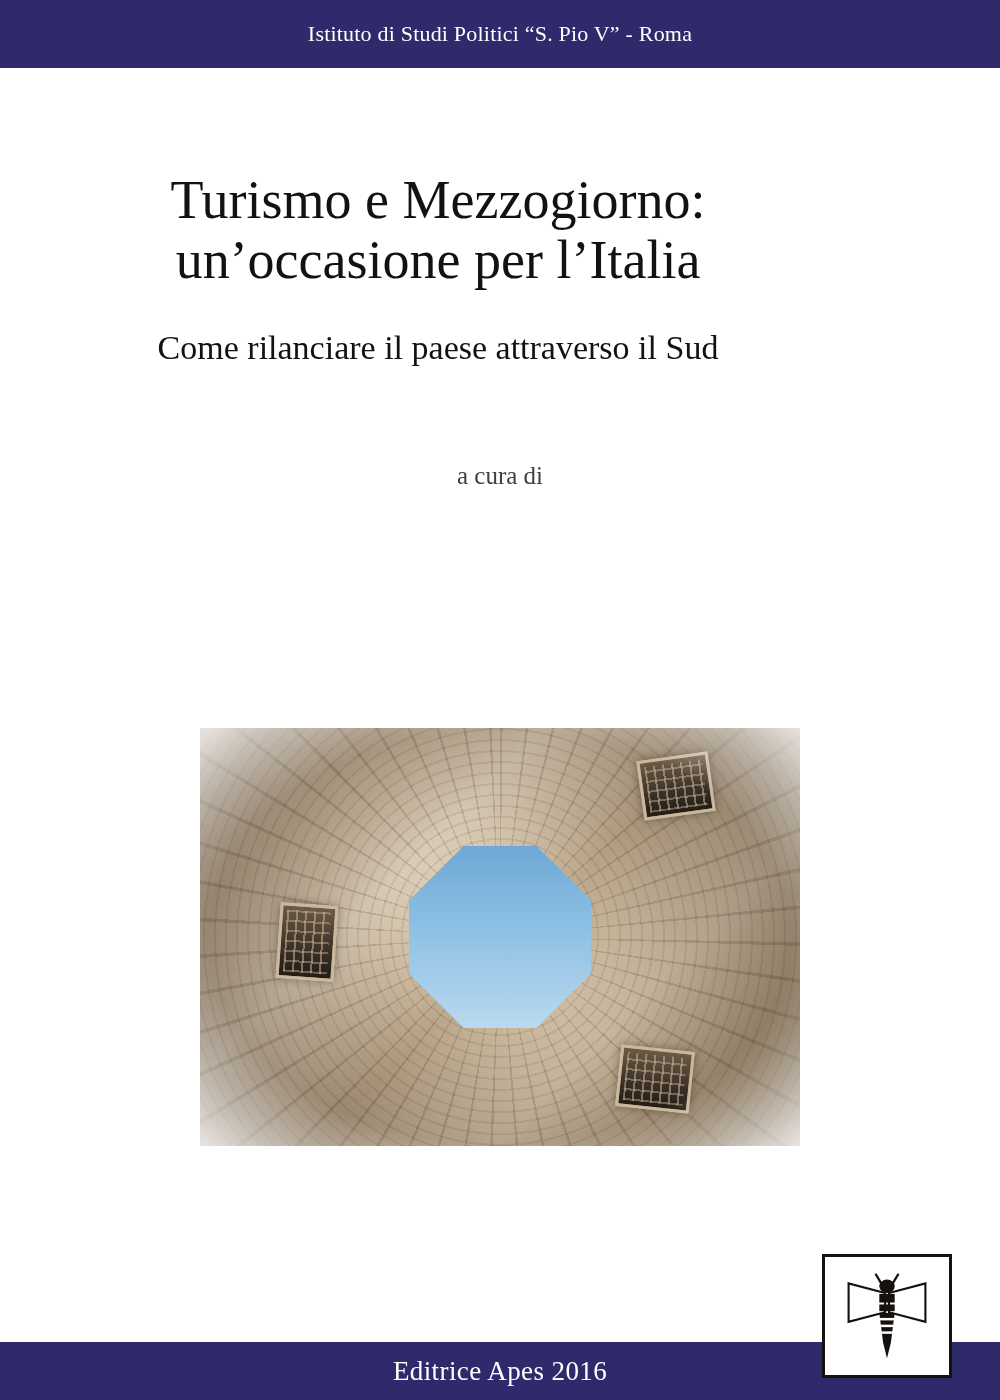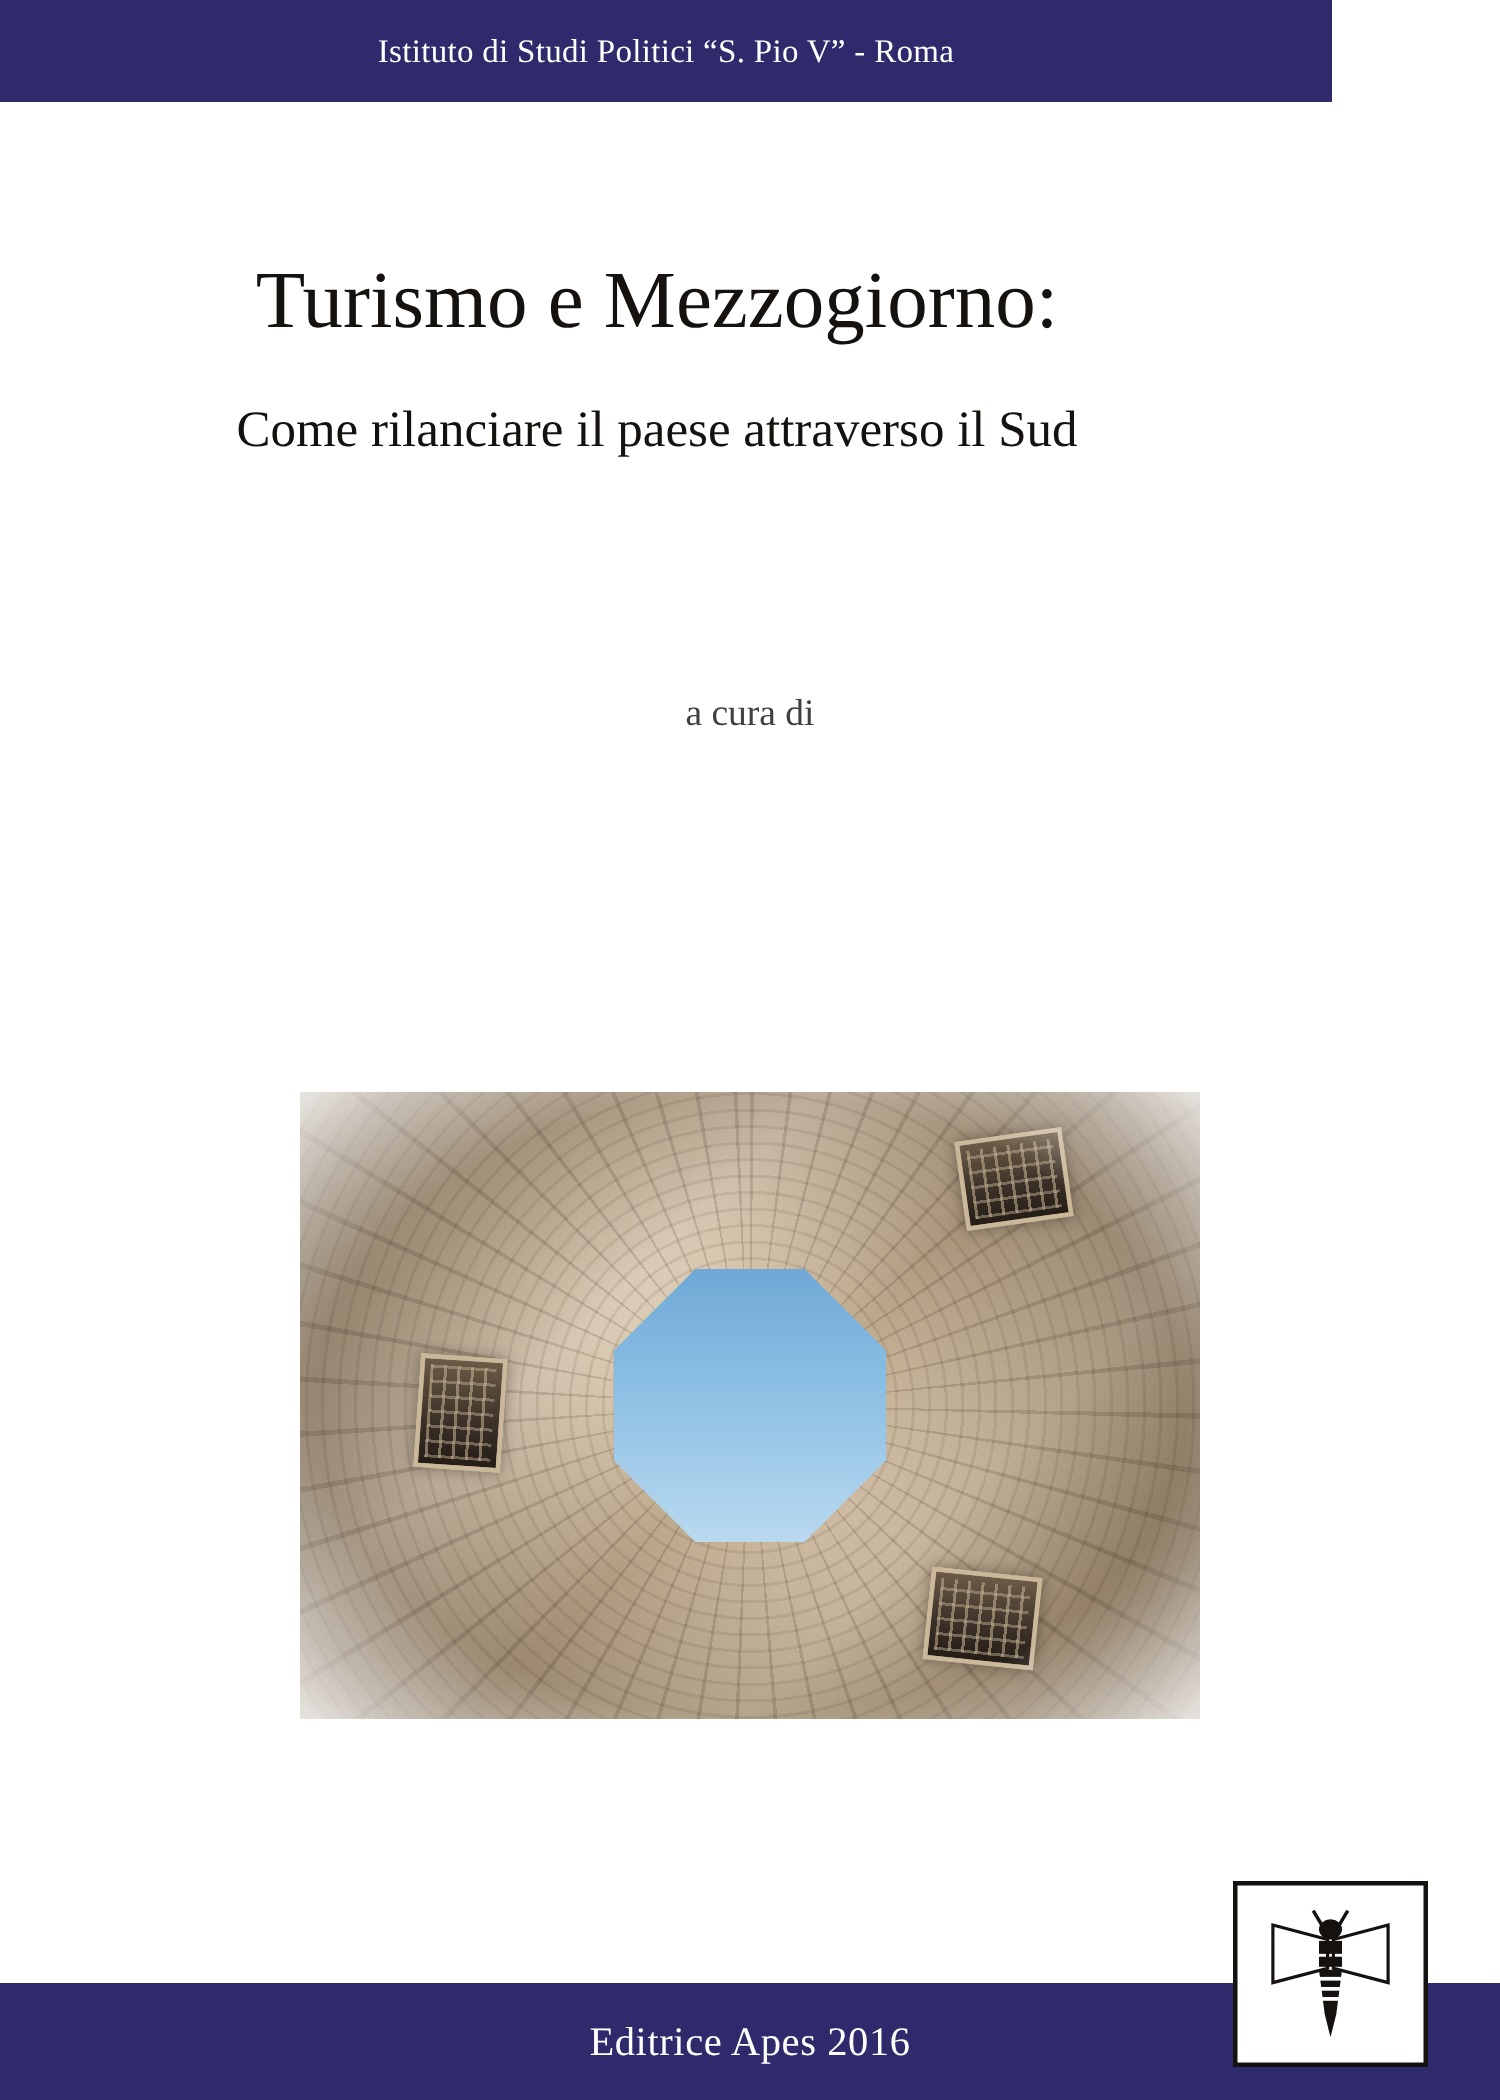--- a/index.html
+++ b/index.html
@@ -12,21 +12,21 @@
     height: 1400px;
     position: relative;
     overflow: hidden;
     font-family: "Liberation Serif", serif;
   }
 
   
   .top-banner {
     position: absolute;
     top: 0; left: 0;
-    width: 888px;
+    width: 1000px;
     height: 68px;
     background: #2e2a6b;
     display: flex;
     align-items: center;
     justify-content: center;
   }
   .top-banner-text {
     color: #ffffff;
     font-size: 22px;
     letter-spacing: 0.2px;
@@ -163,21 +163,21 @@
       radial-gradient(ellipse 78% 80% at 50% 50%, rgba(255,255,255,0) 62%, rgba(255,255,255,0.75) 88%, rgba(255,255,255,1) 100%);
     pointer-events: none;
   }
 
   
   .bottom-band {
     position: absolute;
     left: 0;
     bottom: 0;
     width: 1000px;
-    height: 78px;
+    height: 58px;
     background: #2e2a6b;
     display: flex;
     align-items: center;
     justify-content: center;
   }
   .publisher-text {
     color: #ffffff;
     font-size: 27px;
     font-family: "Liberation Serif", serif;
     letter-spacing: 0.4px;
@@ -202,20 +202,21 @@
 </head>
 <body>
 
 <div class="top-banner">
   <span class="top-banner-text">Istituto di Studi Politici “S. Pio V” - Roma</span>
 </div>
 
 <div class="title-block">
   <h1 class="main-title">
     <span>Turismo e Mezzogiorno:</span><br>
+    <span>un’occasione per l’Italia</span>
   </h1>
   <p class="subtitle">Come rilanciare il paese attraverso il Sud</p>
 </div>
 
 <div class="editor-block">
   <p class="editor-label">a cura di</p>
 </div>
 
 <div class="photo-wrap">
   <div class="photo">

